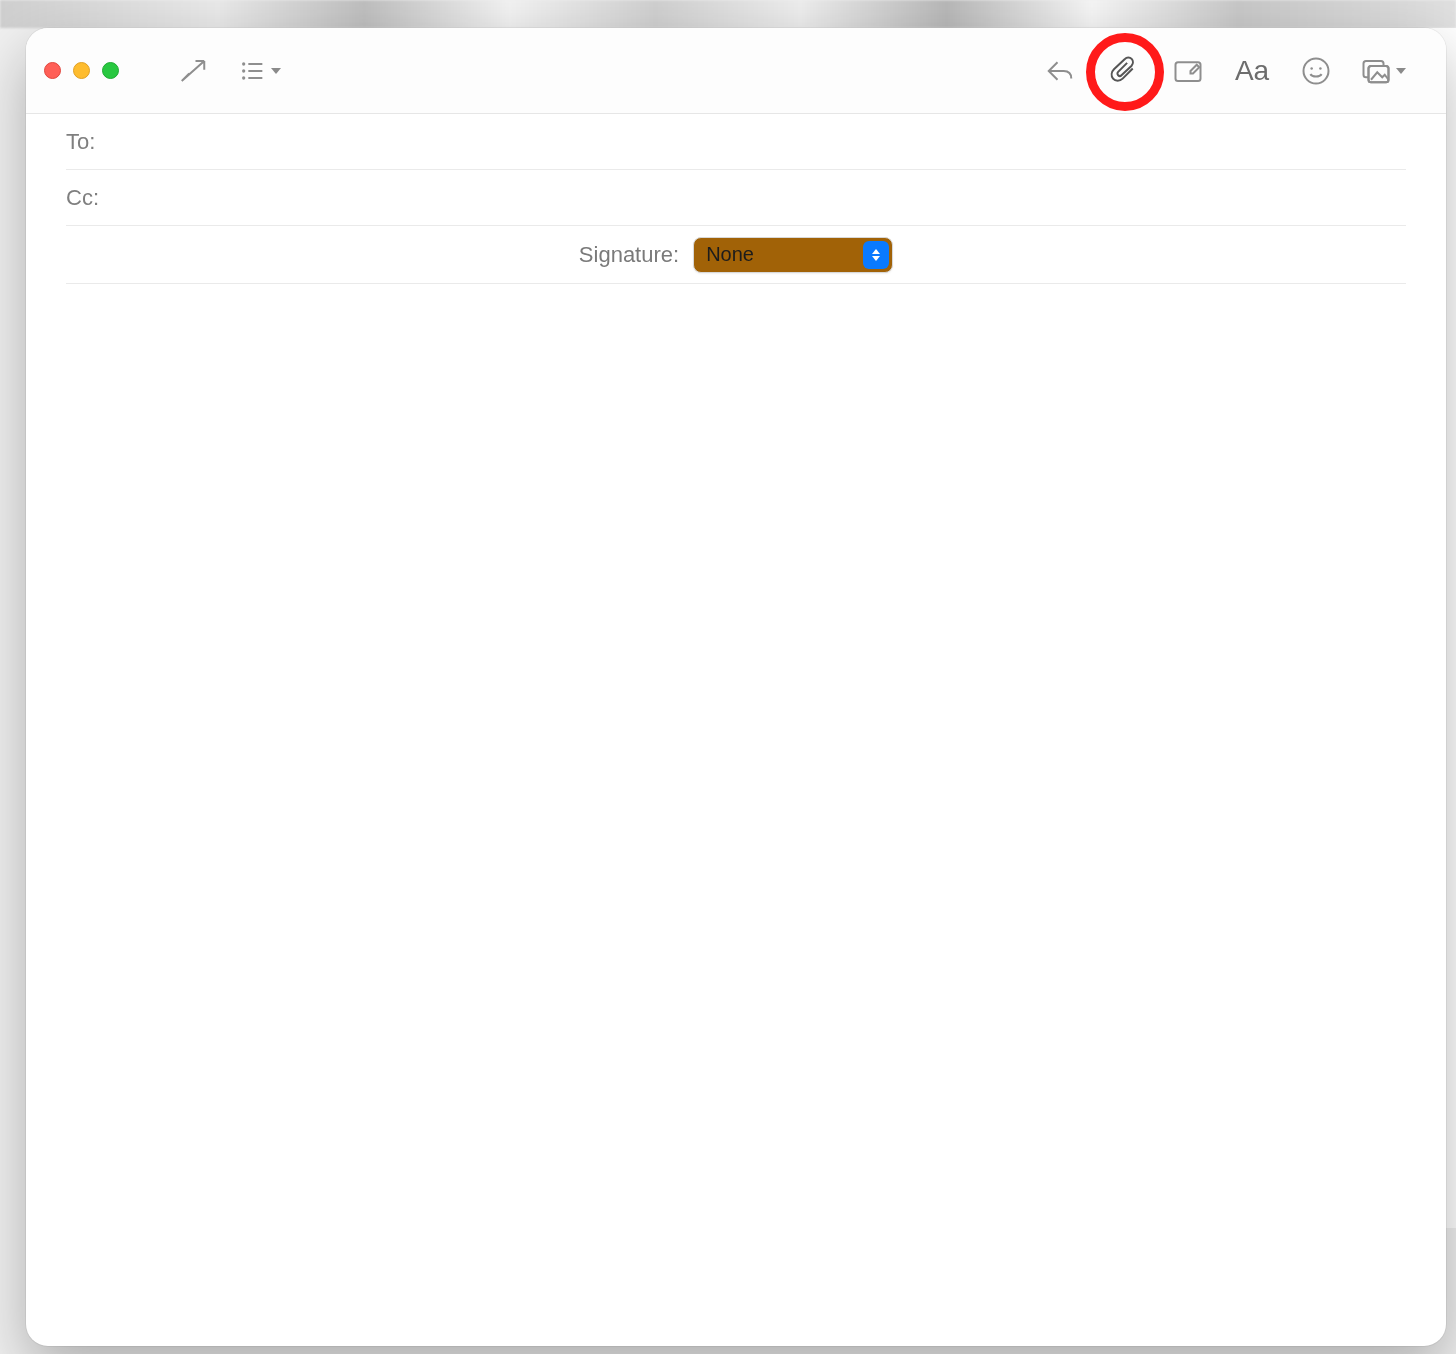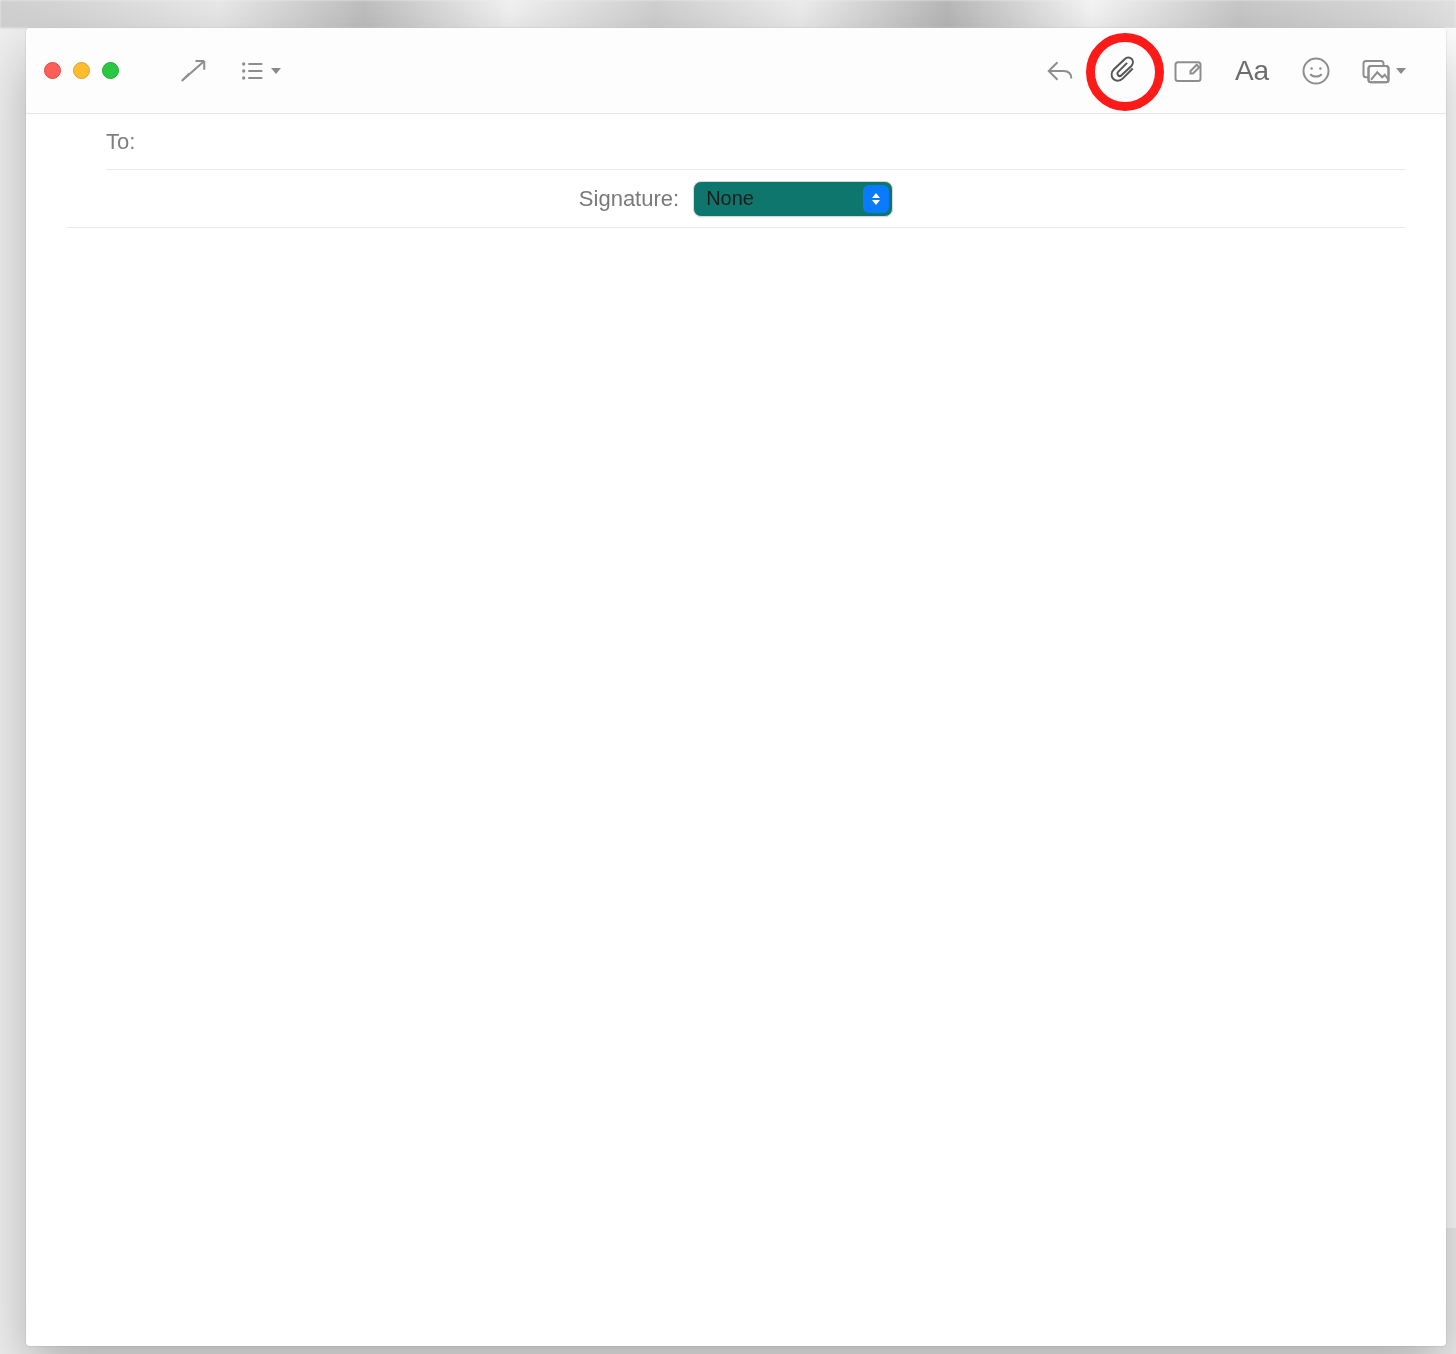--- a/index.html
+++ b/index.html
@@ -15,21 +15,21 @@
     .bg-right { position:absolute; top:28px; right:0; width:40px; height:1200px; background:#fff; border-left:1px solid #eee;}
     .partial-h { position:absolute; top:410px; right:10px; color:#3c3c3c; font-size:22px; }
 
     .compose-window {
       position: absolute;
       top: 28px;
       left: 26px;
       width: 1420px;
       height: 1318px;
       background: #ffffff;
-      border-radius: 4px;
+      border-radius: 22px;
       box-shadow: 0 25px 60px rgba(0,0,0,0.28), 0 0 0 1px rgba(0,0,0,0.05);
       overflow: hidden;
       display: flex;
       flex-direction: column;
     }
 
     .toolbar {
       height: 86px;
       display: flex;
       align-items: center;
@@ -67,42 +67,41 @@
       top:-16px; left:-16px;
       pointer-events:none;
     }
 
     .fields { padding: 0 40px; }
     .field-row {
       display:flex; align-items:center;
       height:56px;
       border-bottom:1px solid #eaeaea;
       gap:8px;
-      margin-left:40px;
     }
     .field-label { font-size:22px; color:#7f7f7f; white-space:nowrap; }
     .field-input {
       flex:1; border:none; outline:none;
       font-size:21px; color:#222; background:transparent;
       height:100%;
     }
 
     .signature-row {
       height:58px;
       display:flex; align-items:center; justify-content:center;
       border-bottom:1px solid #eaeaea;
       gap:14px;
     }
     .sig-label { font-size:22px; color:#7a7a7a; }
     .mac-select {
       position:relative;
       height:36px; min-width:200px;
       border:1px solid #d8d8d8;
       border-radius:8px;
-      background:#0f766e;
+      background:#a16207;
       display:flex; align-items:center;
       padding:0 40px 0 12px;
       box-shadow: 0 1px 2px rgba(0,0,0,0.06);
       cursor:pointer;
     }
     .mac-select-value { font-size:20px; color:#1c1c1c; }
     .mac-select-stepper {
       position:absolute; right:3px; top:3px; bottom:3px; width:26px;
       background:#0a7aff; border-radius:6px;
       display:flex; flex-direction:column; align-items:center; justify-content:center;
@@ -207,20 +206,24 @@
     </div>
   </div>
 
   <div class="fields">
 
     <div class="field-row">
       <span class="field-label">To:</span>
       <input class="field-input" type="text" value="" style="">
     </div>
 
+    <div class="field-row">
+      <span class="field-label">Cc:</span>
+      <input class="field-input" type="text" value="" style="">
+    </div>
 
 
     <div class="signature-row">
       <span class="sig-label">Signature:</span>
       <div class="mac-select">
         <span class="mac-select-value">None</span>
         <span class="mac-select-stepper"></span>
       </div>
     </div>
 

